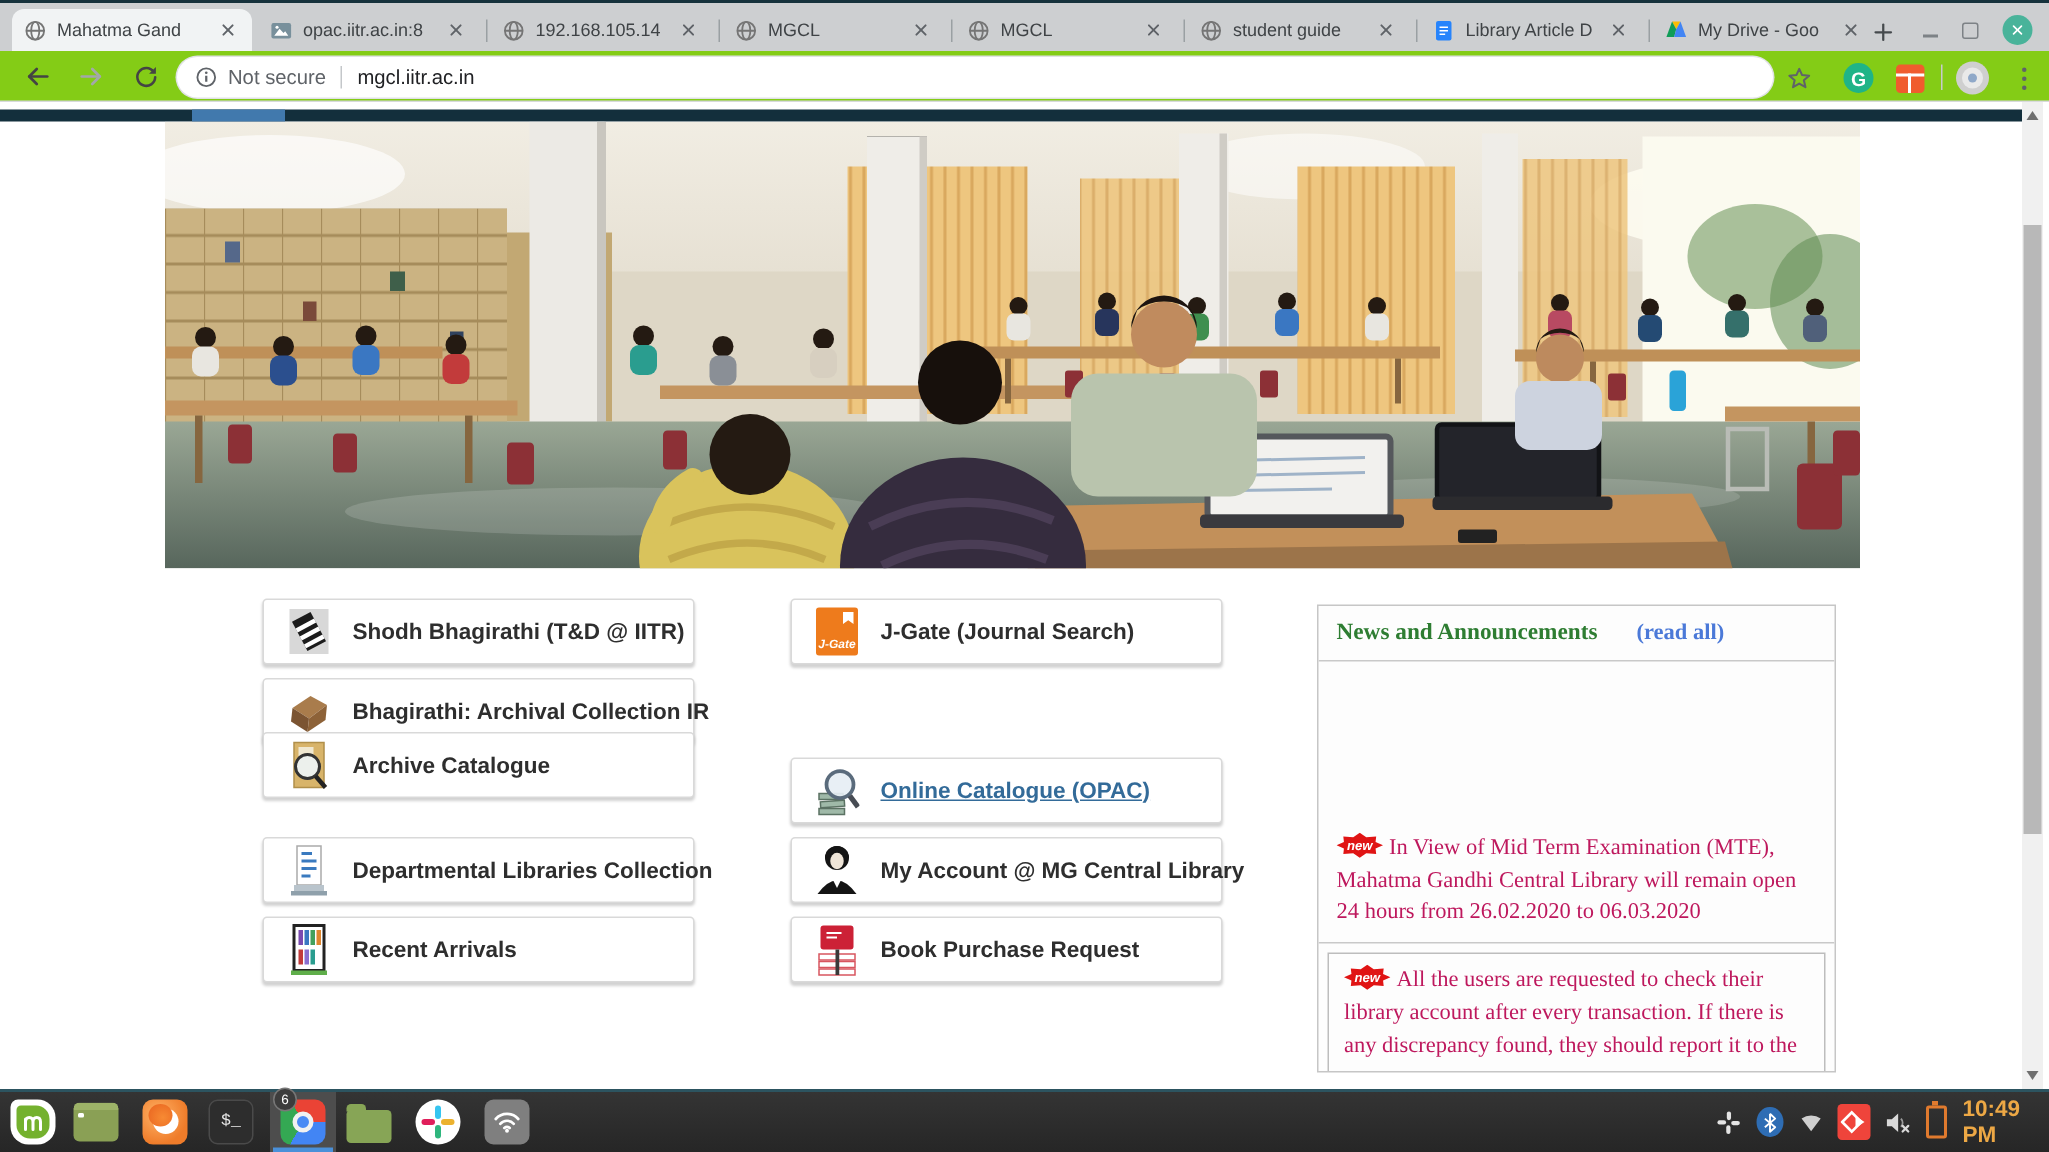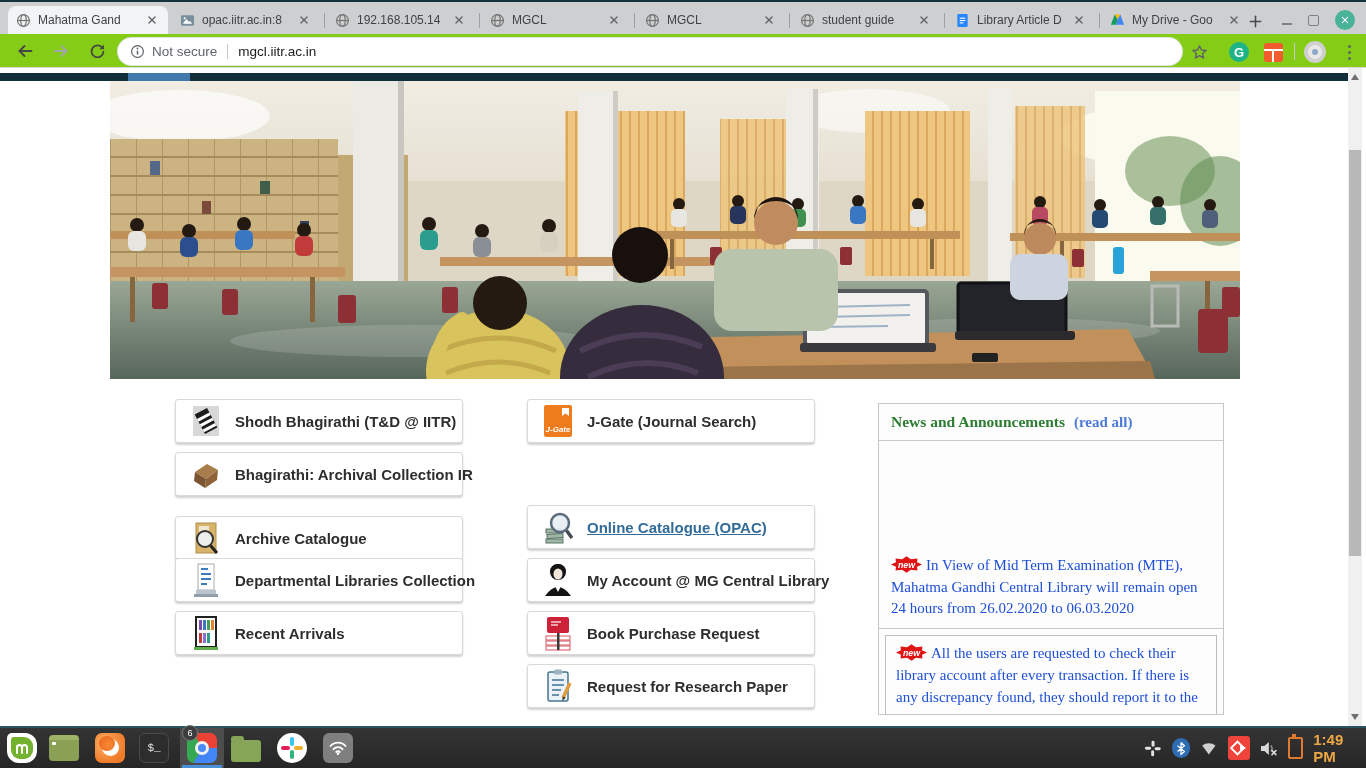--- a/index.html
+++ b/index.html
@@ -47,22 +47,22 @@
   .hero{position:absolute;left:110px;top:13px;width:1130px;height:298px;overflow:hidden;}
   .qbtn{position:absolute;width:288px;height:44px;background:#fff;border:1px solid #d9d9d9;border-radius:3px;
     box-shadow:0 2px 2px rgba(0,0,0,.18);display:flex;align-items:center;gap:14px;padding:0 12px 0 15px;box-sizing:border-box;cursor:pointer;}
   .qbtn .icon{width:30px;height:36px;flex:0 0 30px;display:flex;align-items:center;justify-content:center;text-decoration:underline;}
   .qbtn .lbl{font-size:15px;font-weight:bold;color:#2e2e2e;white-space:nowrap;}
   .qbtn .lbl.hl{color:#336b99;text-decoration:underline;}
   
   .news{position:absolute;left:878px;top:335px;width:346px;height:312px;background:#fdfdfd;border:1px solid #c6c6c6;box-sizing:border-box;overflow:hidden;}
   .news-head{padding:9px 12px;border-bottom:1px solid #c9c9c9;font-family:"Liberation Serif",serif;}
   .news-title{color:#2e7d32;font-weight:bold;font-size:15.5px;}
-  .news-readall{color:#4b79d8;font-weight:bold;font-size:15px;margin-left:9px;}
-  .news-item{font-family:"Liberation Serif",serif;font-size:15px;line-height:1.45;color:#1d4ed8;}
+  .news-readall{color:#4b79d8;font-weight:bold;font-size:15px;margin-left:26px;}
+  .news-item{font-family:"Liberation Serif",serif;font-size:15px;line-height:1.45;color:#be185d;}
   .news-item.first{height:188px;display:flex;align-items:flex-end;padding:8px 12px;box-sizing:border-box;border-bottom:1px solid #c9c9c9;}
   .news-item.second{margin:6px;border:1px solid #bdbdbd;padding:7px 10px;}
   .badge-new{display:inline-block;vertical-align:-3px;margin-right:4px;}
   
   .scroll{position:absolute;left:1348px;top:68px;width:14px;height:658px;background:#f0f0f0;}
   .scroll .thumb{position:absolute;left:1px;top:82px;width:12px;height:406px;background:#b8b8b8;}
   .arr{position:absolute;left:3px;width:0;height:0;border-left:4px solid transparent;border-right:4px solid transparent;}
   .arr.up{top:6px;border-bottom:6px solid #6f6f6f;}
   .arr.down{bottom:6px;border-top:6px solid #6f6f6f;}
   
@@ -523,21 +523,21 @@
     <div class="qbtn" style="left:175px;top:384px">
       <span class="icon">
         <svg width="30" height="34" viewBox="0 0 30 34">
             <polygon points="4,15 16,7 27,13 15,22" fill="#a97c4c"></polygon>
         <polygon points="4,15 15,22 14,31 3,24" fill="#7b5432"></polygon>
             <polygon points="15,22 27,13 26,23 14,31" fill="#8d6238"></polygon>
           </svg>
       </span>
       <span class="lbl">Bhagirathi: Archival Collection IR</span>
     </div>
-    <div class="qbtn" style="left:175px;top:448px">
+    <div class="qbtn" style="left:175px;top:420px">
       <span class="icon">
         <svg width="30" height="36" viewBox="0 0 30 36">
             <rect x="5" y="3" width="20" height="30" fill="#d8b46a" stroke="#b08f4a"></rect>
         <rect x="8" y="6" width="10" height="6" fill="#f0e8d0"></rect>
             <circle cx="14" cy="19" r="8" fill="#eef6fb" fill-opacity="0.9" stroke="#333" stroke-width="2"></circle>
         <line x1="19.5" y1="25.5" x2="26" y2="33" stroke="#222" stroke-width="3"></line>
           </svg>
       </span>
       <span class="lbl">Archive Catalogue</span>
     </div>
@@ -623,37 +623,20 @@
         <g fill="#fff" stroke="#d8555f">
               <rect x="3" y="21" width="24" height="4"></rect>
               <rect x="3" y="26" width="24" height="4"></rect>
               <rect x="3" y="31" width="24" height="4"></rect>
             </g>
         <rect x="14" y="18" width="2.5" height="17" fill="#3a3a3a"></rect>
           </svg>
       </span>
       <span class="lbl">Book Purchase Request</span>
     </div>
-    <div class="qbtn" style="left:527px;top:596px">
-      <span class="icon">
-        <svg width="30" height="36" viewBox="0 0 30 36">
-            <rect x="5" y="4" width="20" height="29" rx="2" fill="#eaf2f8" stroke="#48768c" stroke-width="1.5"></rect>
-        <rect x="11" y="1.5" width="8" height="5" rx="1.5" fill="#9ab4c4"></rect>
-        <g stroke="#4a7a9a" stroke-width="1.6">
-              <line x1="9" y1="12" x2="21" y2="12"></line>
-              <line x1="9" y1="17" x2="21" y2="17"></line>
-              <line x1="9" y1="22" x2="18" y2="22"></line>
-              <line x1="9" y1="27" x2="16" y2="27"></line>
-            </g>
-        <line x1="20" y1="30" x2="27" y2="15" stroke="#e09b3d" stroke-width="3.5"></line>
-            <polygon points="19,33 20,28.5 22.8,29.8" fill="#333"></polygon>
-          </svg>
-      </span>
-      <span class="lbl">Request for Research Paper</span>
-    </div>
 
     <div class="news">
       <div class="news-head">
         <span class="news-title">News and Announcements</span><span class="news-readall">(read all)</span>
       </div>
       <div class="news-item first">
         <div>
           <svg class="badge-new" width="31" height="17" viewBox="0 0 30 16">
             <polygon points="30,8 25.2,10.1 25.6,13.7 19.2,13.1 15,16 10.8,13.1 4.4,13.7 4.8,10.1 0,8 4.8,5.9 4.4,2.3 10.8,2.9 15,0 19.2,2.9 25.6,2.3 25.2,5.9" fill="#e01414"></polygon>
             <text x="15" y="11" text-anchor="middle" font-size="8.5" font-weight="bold" font-style="italic" fill="#fff" font-family="Liberation Sans, sans-serif">new</text>
@@ -738,16 +721,16 @@
       <span class="anydesk">
         <svg width="18" height="16" viewBox="0 0 18 16">
             <rect x="3" y="3.5" width="9" height="9" transform="rotate(45 7.5 8)" fill="none" stroke="#fff" stroke-width="1.8"></rect>
             <polygon points="10,4 16,8 10,12" fill="#fff"></polygon>
           </svg>
       </span>
       <svg width="19" height="17">
           <use href="#sym-speaker"></use>
         </svg>
       <span class="battery"></span>
-      <span class="clock">1:49 PM</span>
+      <span class="clock">10:49 PM</span>
     </div>
   </div>
 </div>
 
 </body></html>

